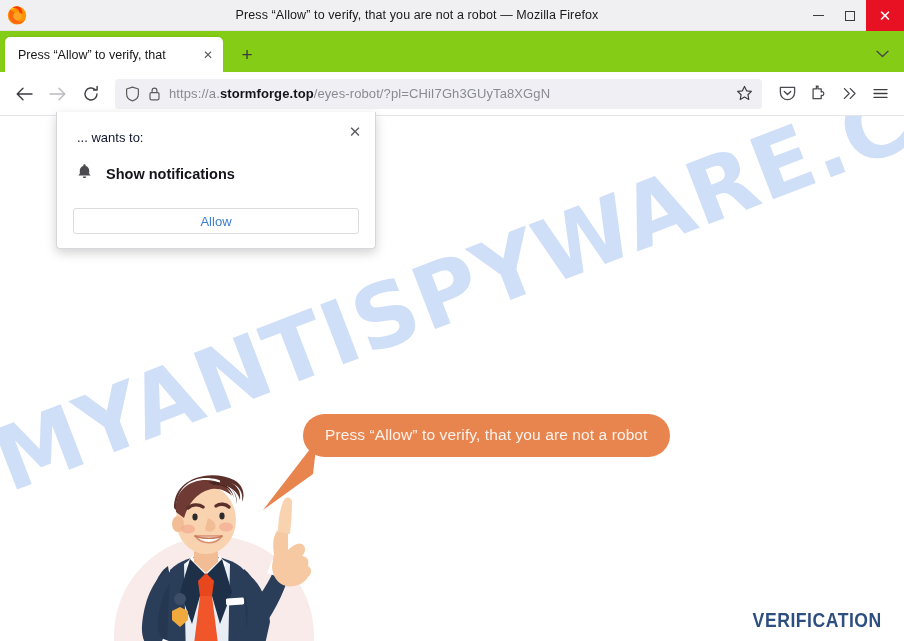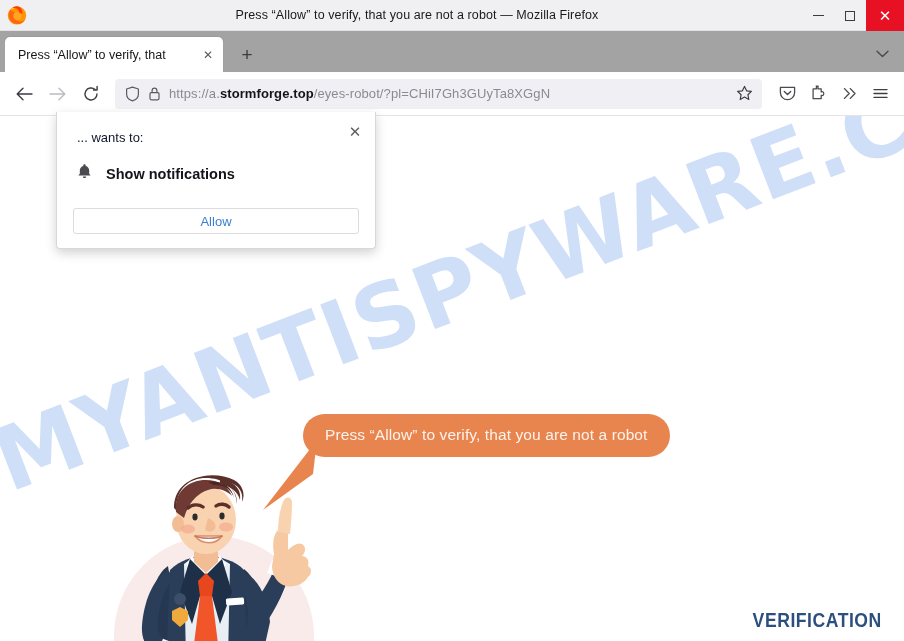--- a/index.html
+++ b/index.html
@@ -55,21 +55,21 @@
   }
   .wincontrol.close { background: #e81123; color: #ffffff; width: 38px; }
   .wc-min { width: 11px; height: 1px; background: #3b3b3e; }
   .wc-max { width: 10px; height: 10px; border: 1.3px solid #3b3b3e; }
   .wc-close-glyph { font-size: 15px; line-height: 1; font-weight: 400; }
 
   
   .tabstrip {
     position: relative;
     height: 41px;
-    background: #a3a3a3;
+    background: #84cc16;
     display: flex;
     align-items: flex-end;
     padding-left: 5px;
   }
   .tab {
     position: relative;
     width: 218px; height: 35px;
     background: #ffffff;
     border-radius: 5px 5px 0 0;
     display: flex;

